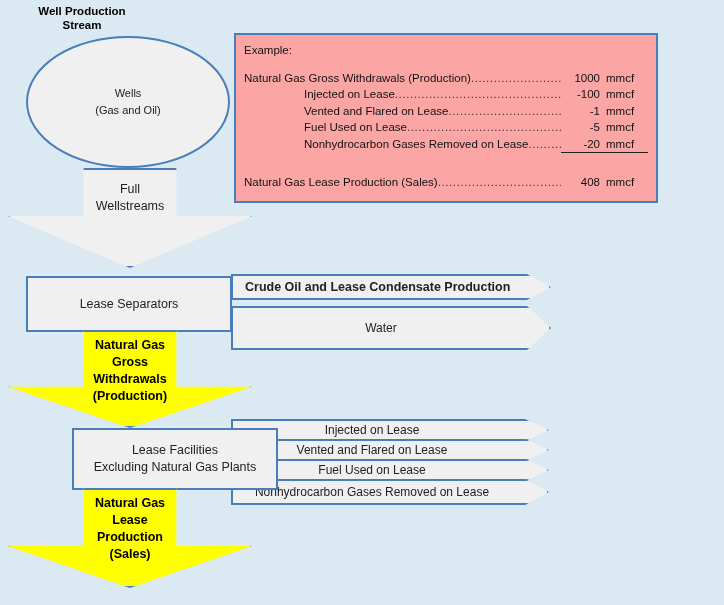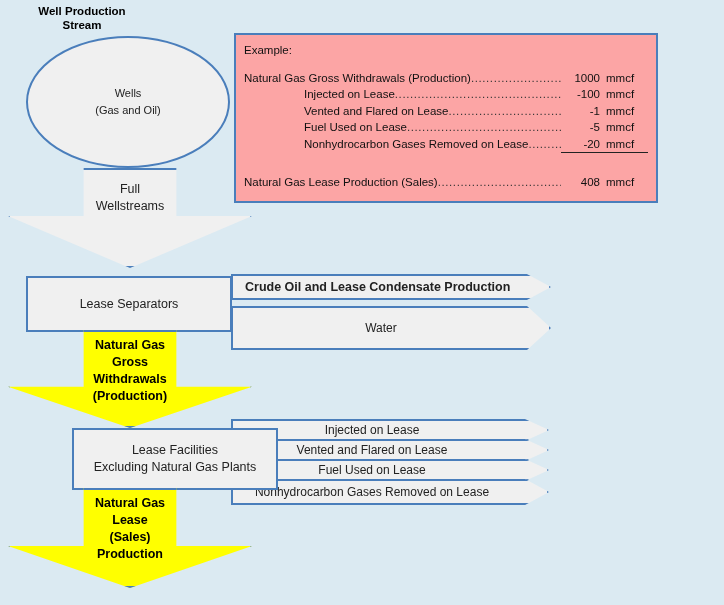--- a/index.html
+++ b/index.html
@@ -326,18 +326,18 @@
     <div class="rtext centered">Fuel Used on Lease</div>
   </div>
   <div class="abs right-arrow arrow-shape-tall" id="nonhydro-arrow">
     <div class="rtext centered">Nonhydrocarbon Gases Removed on Lease</div>
   </div>
 
   <div class="abs down-arrow-yellow" id="ng-lease-arrow">
     <div class="yellow-text">
       <div>Natural Gas</div>
       <div>Lease</div>
+      <div>Production</div>
       <div>(Sales)</div>
-      <div>Production</div>
     </div>
   </div>
 
 </div>
 
 </body></html>

